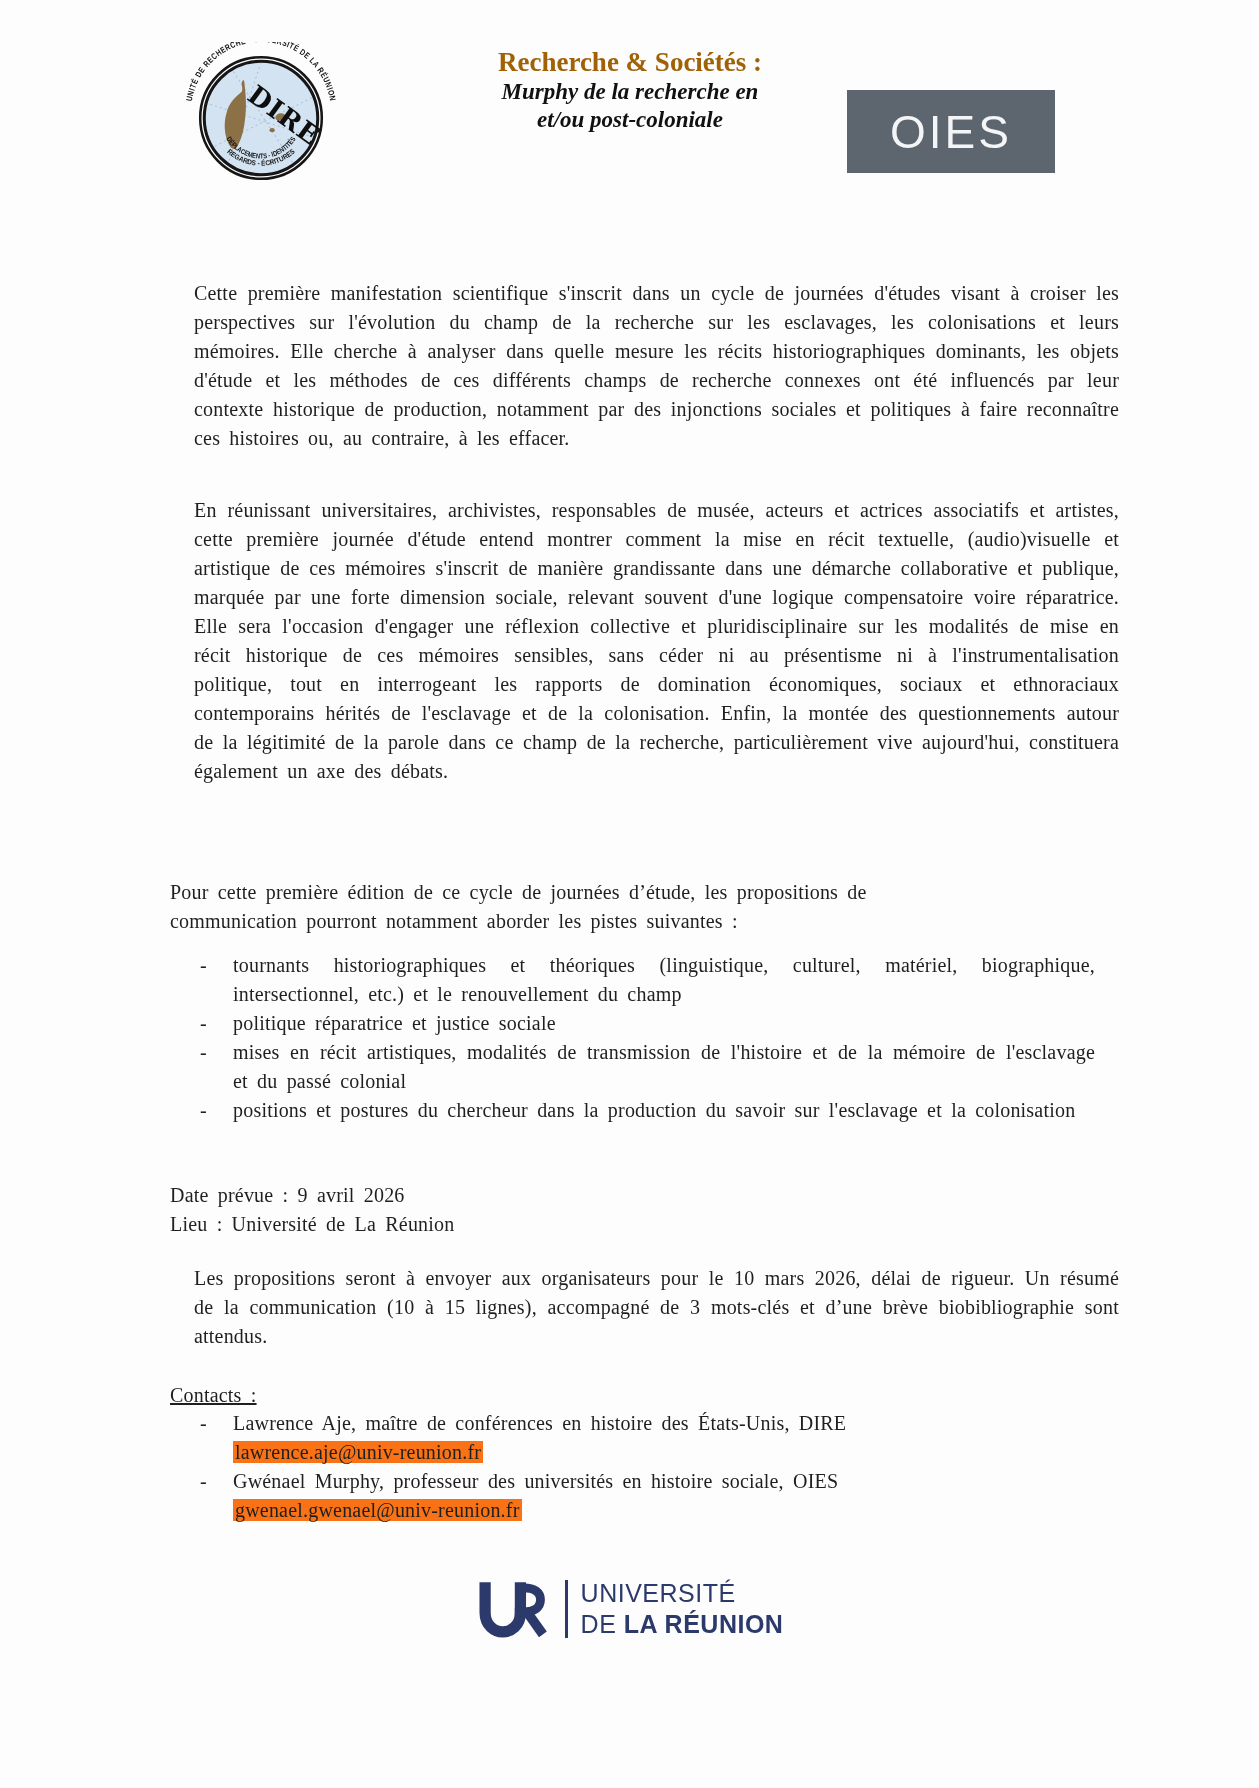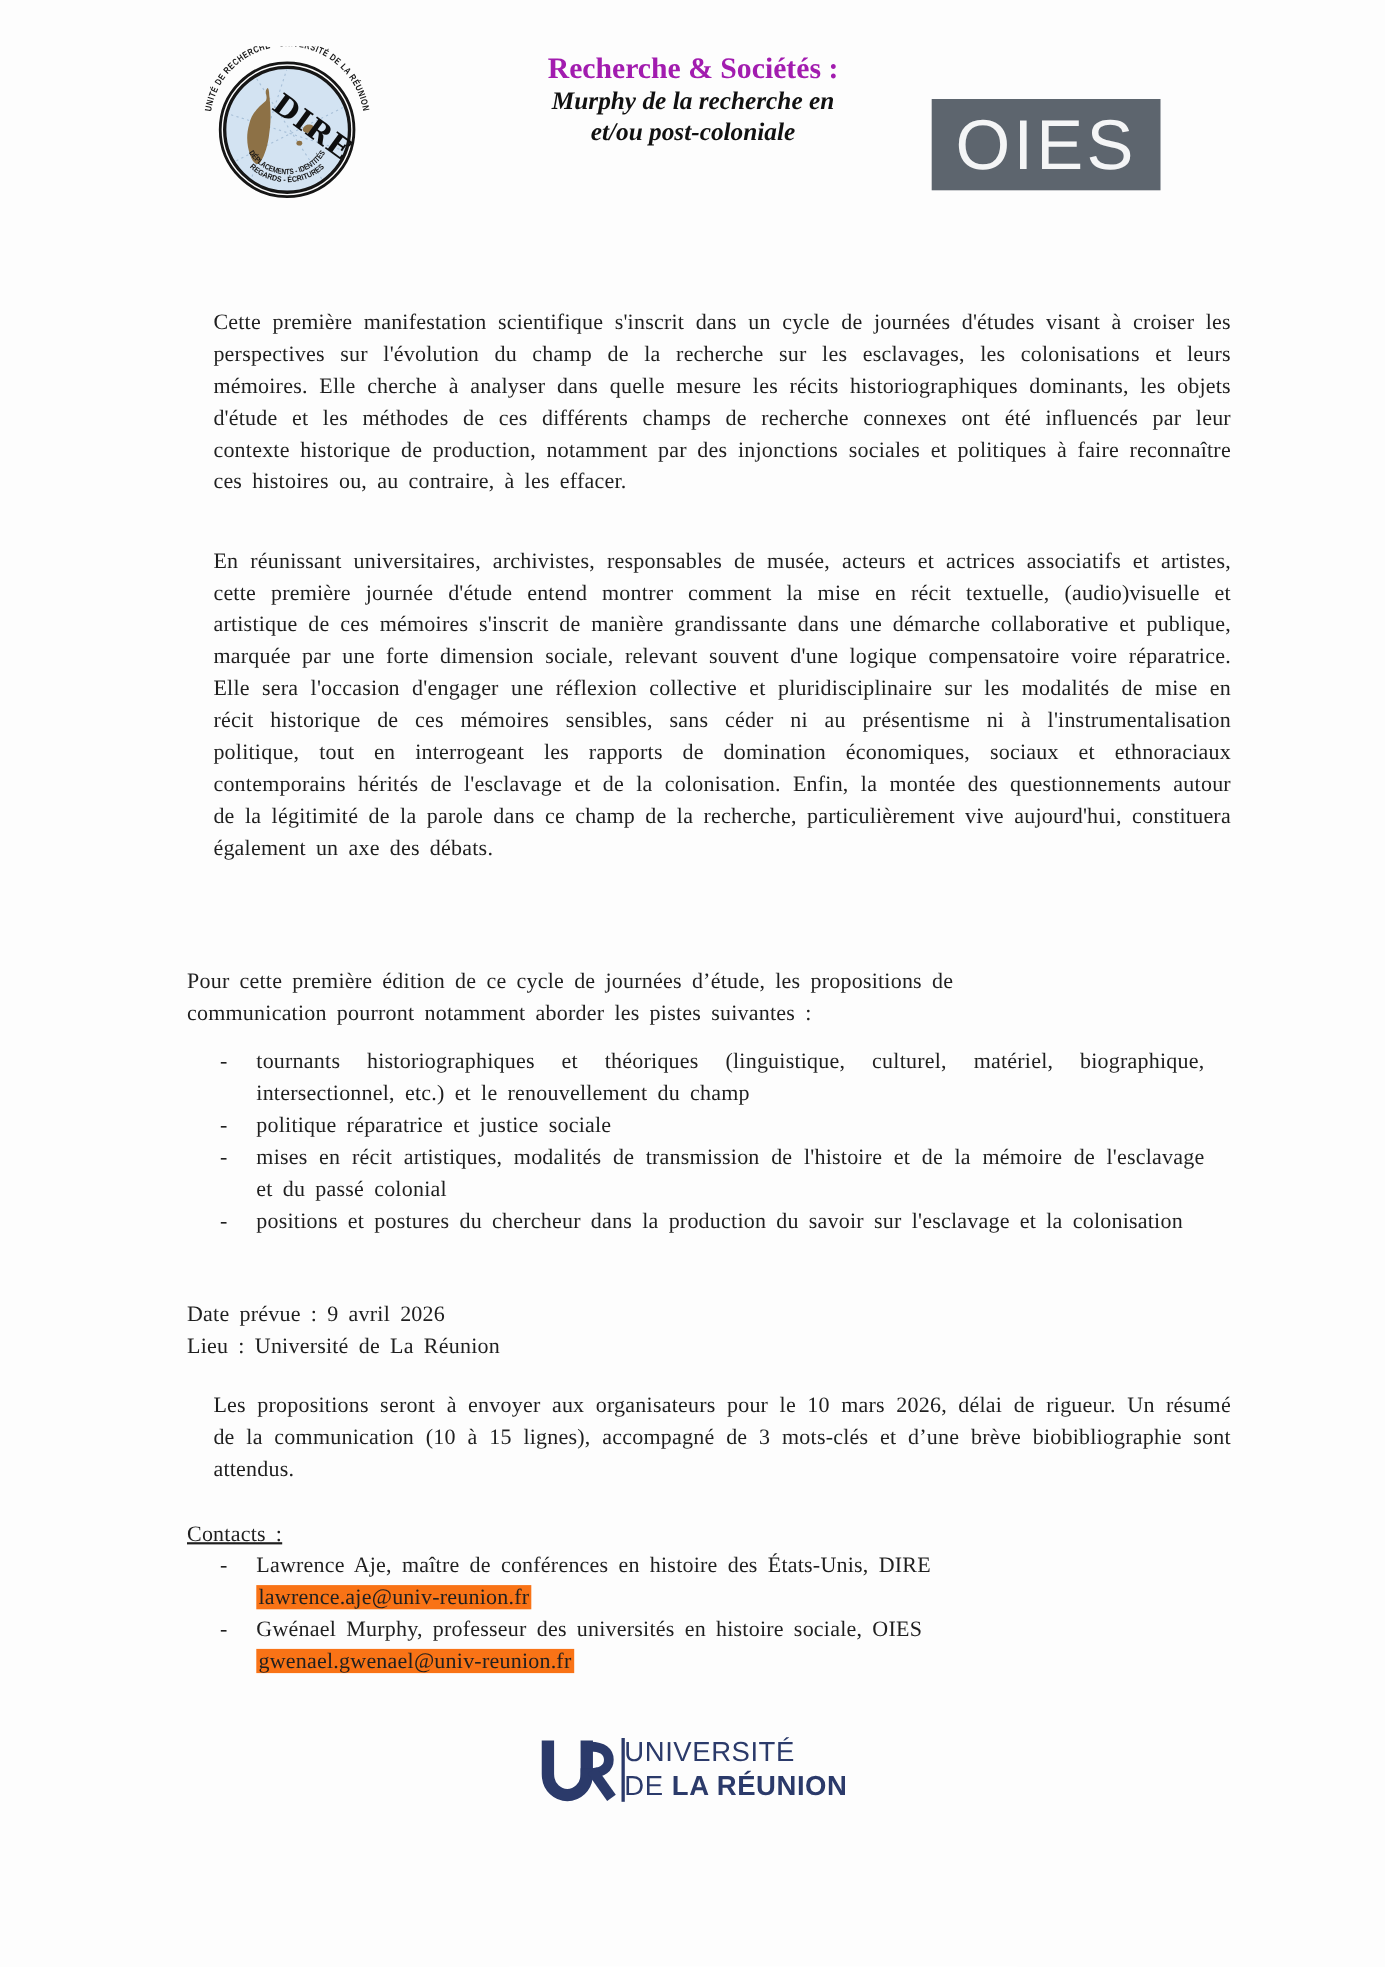--- a/index.html
+++ b/index.html
@@ -9,51 +9,51 @@
     font-family:"Liberation Serif", serif; color:#1f1f1f;
   }
 
   
   .dire-logo { position:absolute; left:185px; top:42px; width:152px; height:152px; }
   .arc-top   { font-family:"Liberation Sans", sans-serif; font-size:8.3px; font-weight:bold; fill:#151515; letter-spacing:0.6px; }
   .arc-bot   { font-family:"Liberation Sans", sans-serif; font-size:7px;  font-weight:bold; fill:#151515; }
   .dire-acro { font-family:"DejaVu Serif", serif; font-size:26px; font-weight:bold; fill:#0e0e0e; letter-spacing:1px; }
 
   .title-block { position:absolute; left:440px; top:46px; width:380px; text-align:center; }
-  .title-main  { font-size:27px; font-weight:bold; line-height:32px; color:#a21caf; }
+  .title-main  { font-size:27px; font-weight:bold; line-height:32px; color:#a16207; }
   .title-sub   { font-size:23px; font-weight:bold; font-style:italic; line-height:28px; color:#111; }
 
   .oies-logo {
     position:absolute; left:847px; top:90px; width:208px; height:83px;
     background:#5d656e; display:flex; align-items:center; justify-content:center;
   }
   .oies-logo span {
     font-family:"Liberation Sans", sans-serif; font-weight:400;
-    font-size:64px; letter-spacing:3px; color:#f4f5f6;
+    font-size:46px; letter-spacing:3px; color:#f4f5f6;
   }
 
   
   .para {
     position:absolute; left:170px; width:925px;
     font-size:20px; line-height:29px; word-spacing:4px; letter-spacing:0.2px;
   }
   .just { text-align:justify;margin-left:24px; }
 
   ul.doc-list { list-style:none; margin:0; padding:0; }
   ul.doc-list li { position:relative; padding-left:63px; }
   ul.doc-list li .dash { position:absolute; left:30px; top:0; }
   ul.topics li { text-align:justify; }
 
   .contacts-heading { text-decoration:underline; }
   .email { background:#f97316; padding:0 2px; }
 
   
   .ur-logo {
     position:absolute; top:1578px; left:0; width:100%;
-    display:flex; justify-content:center; align-items:center; 
+    display:flex; justify-content:center; align-items:center; gap:13px;
     color:#2b3a6a;
   }
   .ur-divider { width:3px; height:58px; background:#2b3a6a; }
   .ur-text {
     font-family:"Liberation Sans", sans-serif; font-size:25px;
     line-height:31px; letter-spacing:0.5px; font-weight:500;
   }
   .ur-text .heavy { font-weight:700; }
 </style>
 </head>

